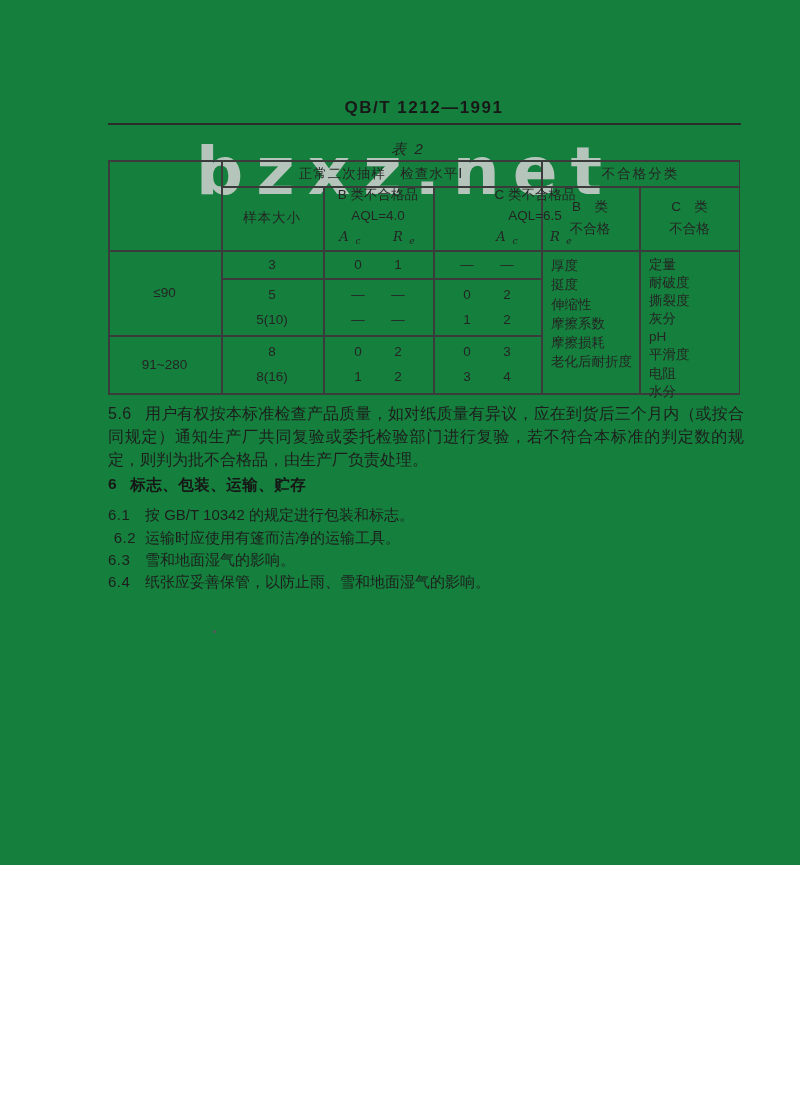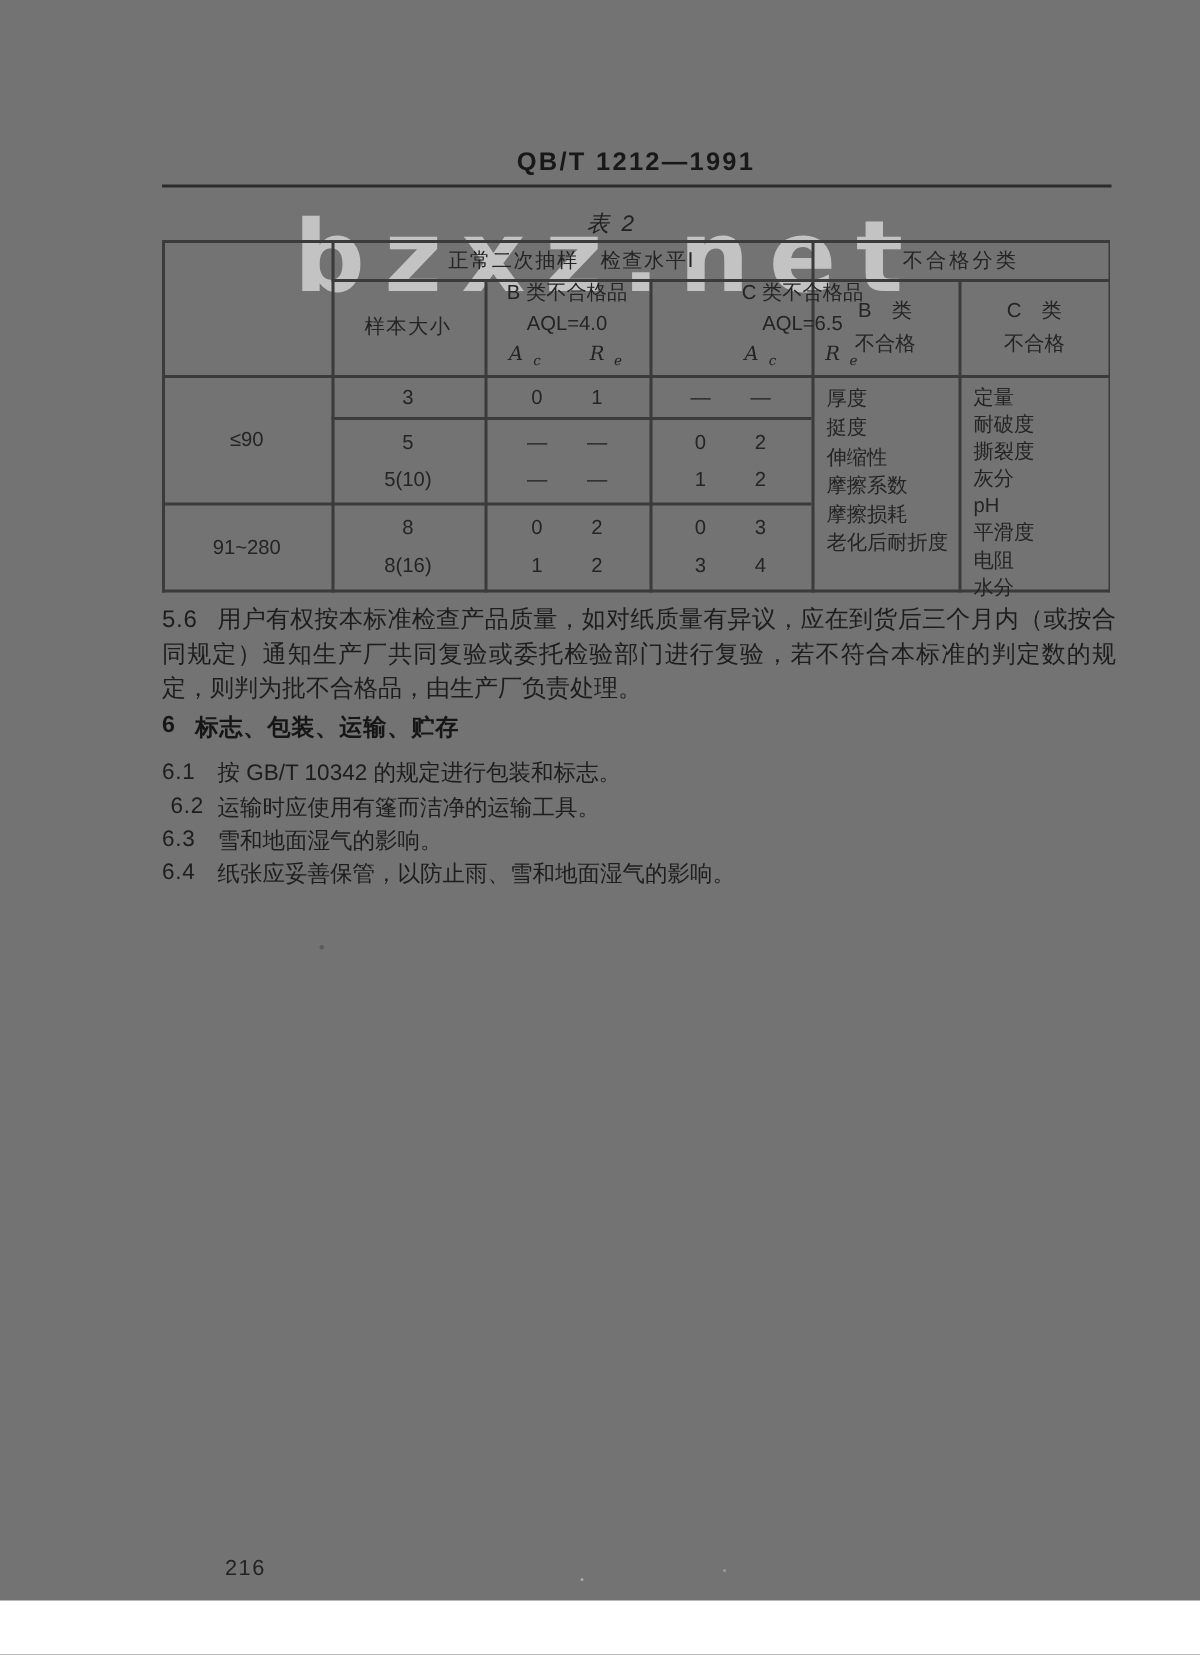--- a/index.html
+++ b/index.html
@@ -3,21 +3,21 @@
 <meta charset="utf-8">
 <style>
   html,body{margin:0;padding:0;}
   body{
     width:800px;height:1103px;
     background:#ffffff;
     font-family:"Liberation Sans","DejaVu Sans",sans-serif;
     color:#1f1f1f;
     -webkit-font-smoothing:antialiased;
   }
-  .page{position:relative;width:800px;height:1067px;background:#737373;overflow:hidden;}
+  .page{position:relative;width:800px;height:865px;background:#15803d;overflow:hidden;}
 
   
   .std-code{
     position:absolute;left:108px;top:98px;width:632px;
     text-align:center;font-size:17px;font-weight:bold;letter-spacing:1.5px;
     color:#181818;
   }
   .header-rule{position:absolute;left:108px;top:123px;width:633px;height:2px;background:#2c2c2c;}
 
   .table-caption{

